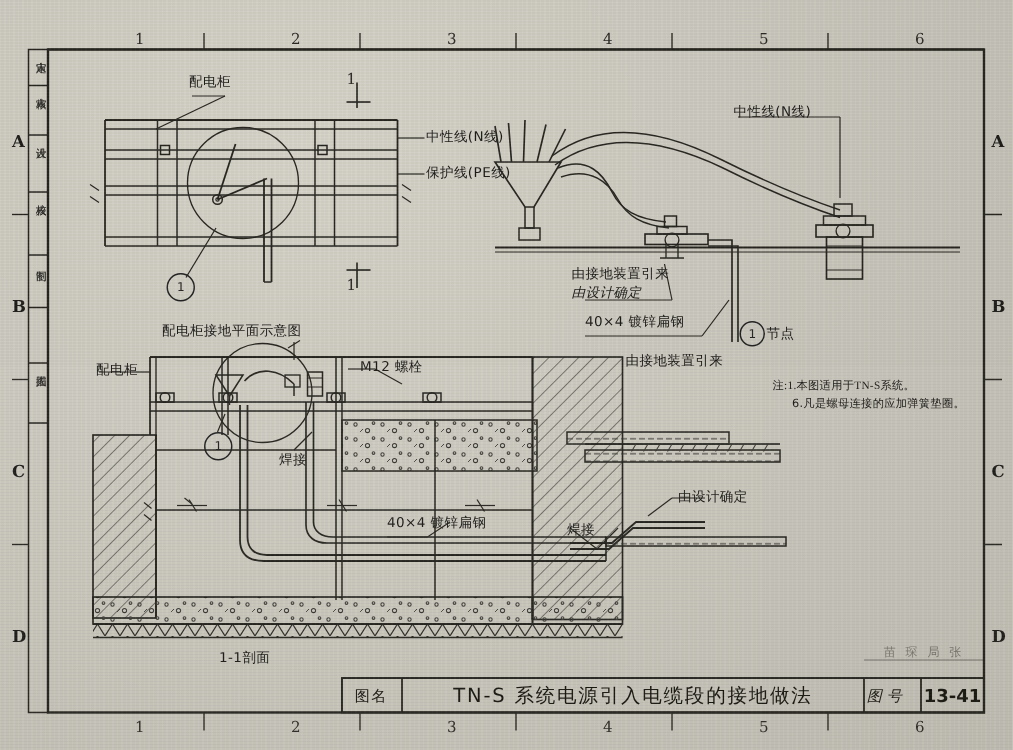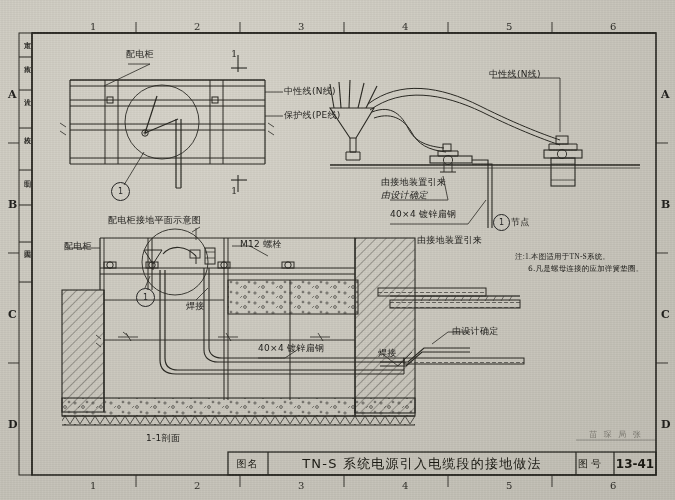--- a/index.html
+++ b/index.html
@@ -382,17 +382,17 @@
   <div class="node-circ" style="left:136px;top:288px;width:17px;height:17px;">
     <span>1</span>
   </div>
 
   <div class="cn lbl-sm" style="left:515px;top:252px;font-family:Liberation Serif, serif;">注:1.本图适用于TN-S系统。</div>
   <div class="cn lbl-sm" style="left:528px;top:264px;">6.凡是螺母连接的应加弹簧垫圈。</div>
 
   <div class="tb-cell" style="left:576px;top:428px;width:80px;height:12px;font-size:8px;opacity:.45;letter-spacing:2px;">苗 琛 局 张</div>
   <div class="tb-cell" style="left:228px;top:452px;width:39px;height:23px;font-size:10px;letter-spacing:1px;">图名</div>
   <div class="tb-cell lbl-big" style="left:268px;top:452px;width:308px;height:23px;">TN-S 系统电源引入电缆段的接地做法</div>
-  <div class="tb-cell" style="left:576px;top:452px;width:27px;height:23px;font-size:10px;">图 号</div>
+  <div class="tb-cell" style="left:576px;top:452px;width:27px;height:23px;font-size:10px;font-style:italic;">图 号</div>
   <div class="tb-cell" style="left:614px;top:452px;width:42px;height:23px;font-size:12px;font-weight:bold;">13-41</div>
 
   <div id="grain"></div>
 </div>
 
 </body></html>

